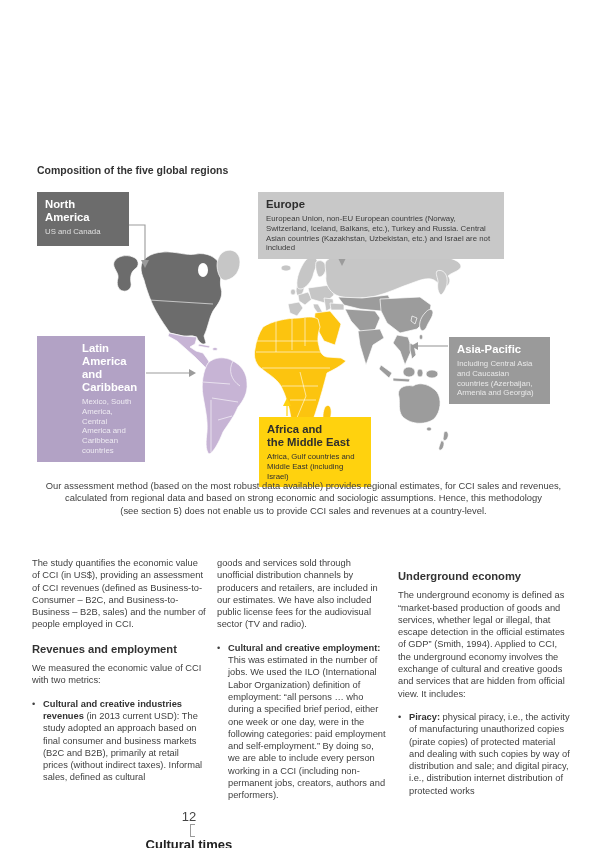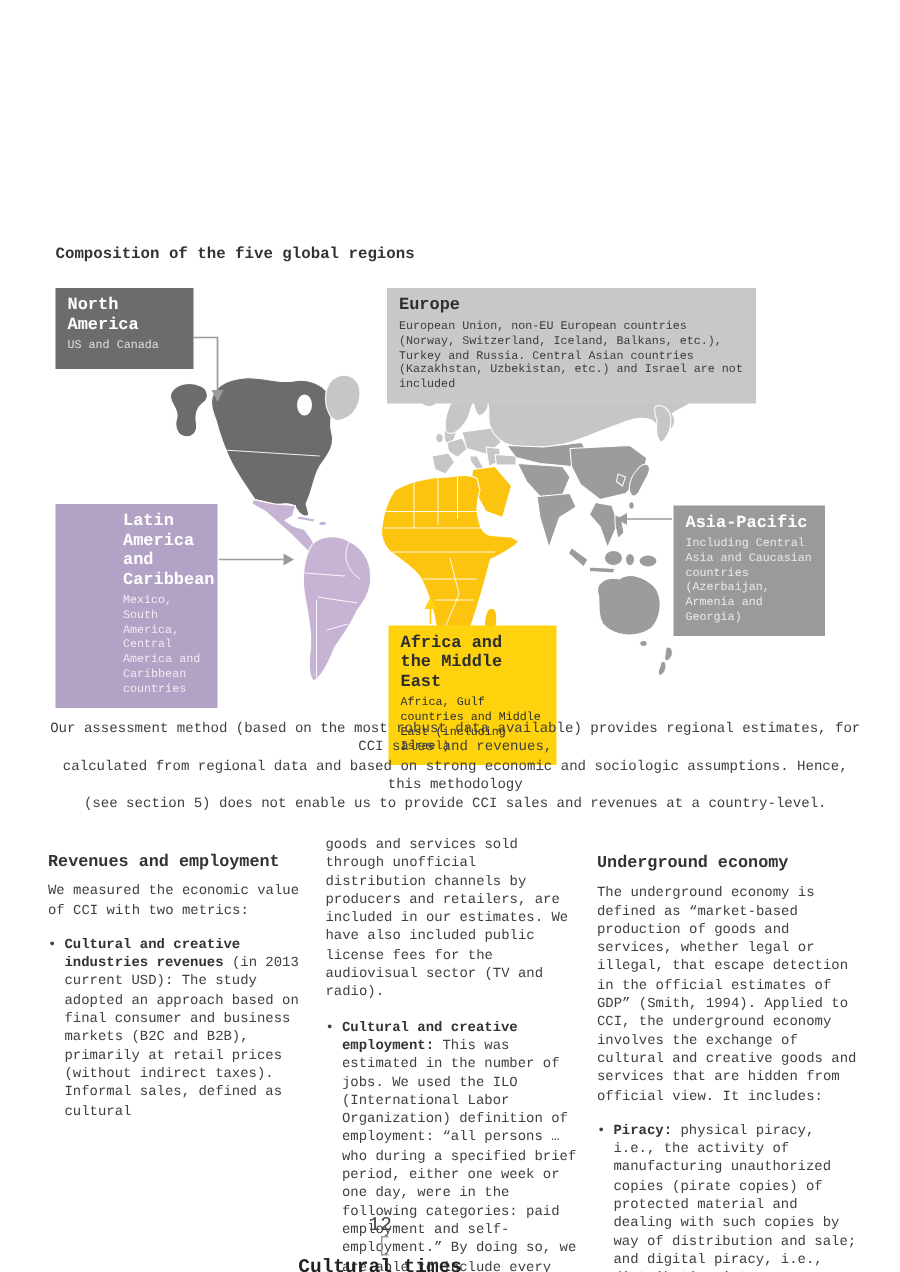--- a/index.html
+++ b/index.html
@@ -1,17 +1,17 @@
 <!DOCTYPE html>
 <html style="--c-na: #6c6c6c; --c-europe_map: #c6c6c6; --c-europe_box: #c8c8c8; --c-latam_map: #c7b4d5; --c-latam_box: #b2a2c5; --c-asia: #9c9c9c; --c-asia_box: #9a9a9a; --c-africa_map: #fcc40f; --c-africa_box: #ffd20e; --c-connector: #9b9b9b;"><head>
 <meta charset="utf-8">
 <style>
   html,body{margin:0;padding:0;background:#e8e8e8;}
   .page{position:relative;width:600px;height:848px;margin:0 auto;background:#fff;overflow:hidden;
-        font-family:Liberation Mono, monospace;color:#3f3f3f;}
+        font-family:Liberation Sans, sans-serif;color:#3f3f3f;}
   .abs{position:absolute;}
 
   
   .fig-title{left:37px;top:164px;font-size:10.5px;font-weight:bold;color:#333;}
   svg.mapsvg{position:absolute;left:0;top:0;width:600px;height:848px;z-index:1;pointer-events:none;}
   .ln{stroke:#fff;stroke-width:0.7;stroke-linejoin:round;}
   .bd{stroke:#fff;stroke-width:0.6;fill:none;}
   .f-na{fill:var(--c-na);}
   .f-eu{fill:var(--c-europe_map);}
   .f-as{fill:var(--c-asia);}
@@ -195,20 +195,21 @@
   </div>
 
   <div class="abs note">Our assessment method (based on the most robust data available) provides regional estimates, for CCI sales and revenues,
 calculated from regional data and based on strong economic and sociologic assumptions. Hence, this methodology
 (see section 5) does not enable us to provide CCI sales and revenues at a country-level.</div>
 
 
   <div class="abs cols">
 
     <div class="col col1">
+      <p>The study quantifies the economic value of CCI (in US$), providing an assessment of CCI revenues (defined as Business-to-Consumer – B2C, and Business-to-Business – B2B, sales) and the number of people employed in CCI.</p>
       <div class="colh">Revenues and employment</div>
       <p>We measured the economic value of CCI with two metrics:</p>
       <div class="bullet">
         <span class="dot">•</span>
         <span class="bt"><b>Cultural and creative industries revenues</b><span> (in 2013 current USD): The study adopted an approach based on final consumer and business markets (B2C and B2B), primarily at retail prices (without indirect taxes). Informal sales, defined as cultural</span></span>
       </div>
     </div>
 
     <div class="col col2">
       <p>goods and services sold through unofficial distribution channels by producers and retailers, are included in our estimates. We have also included public license fees for the audiovisual sector (TV and radio).</p>

